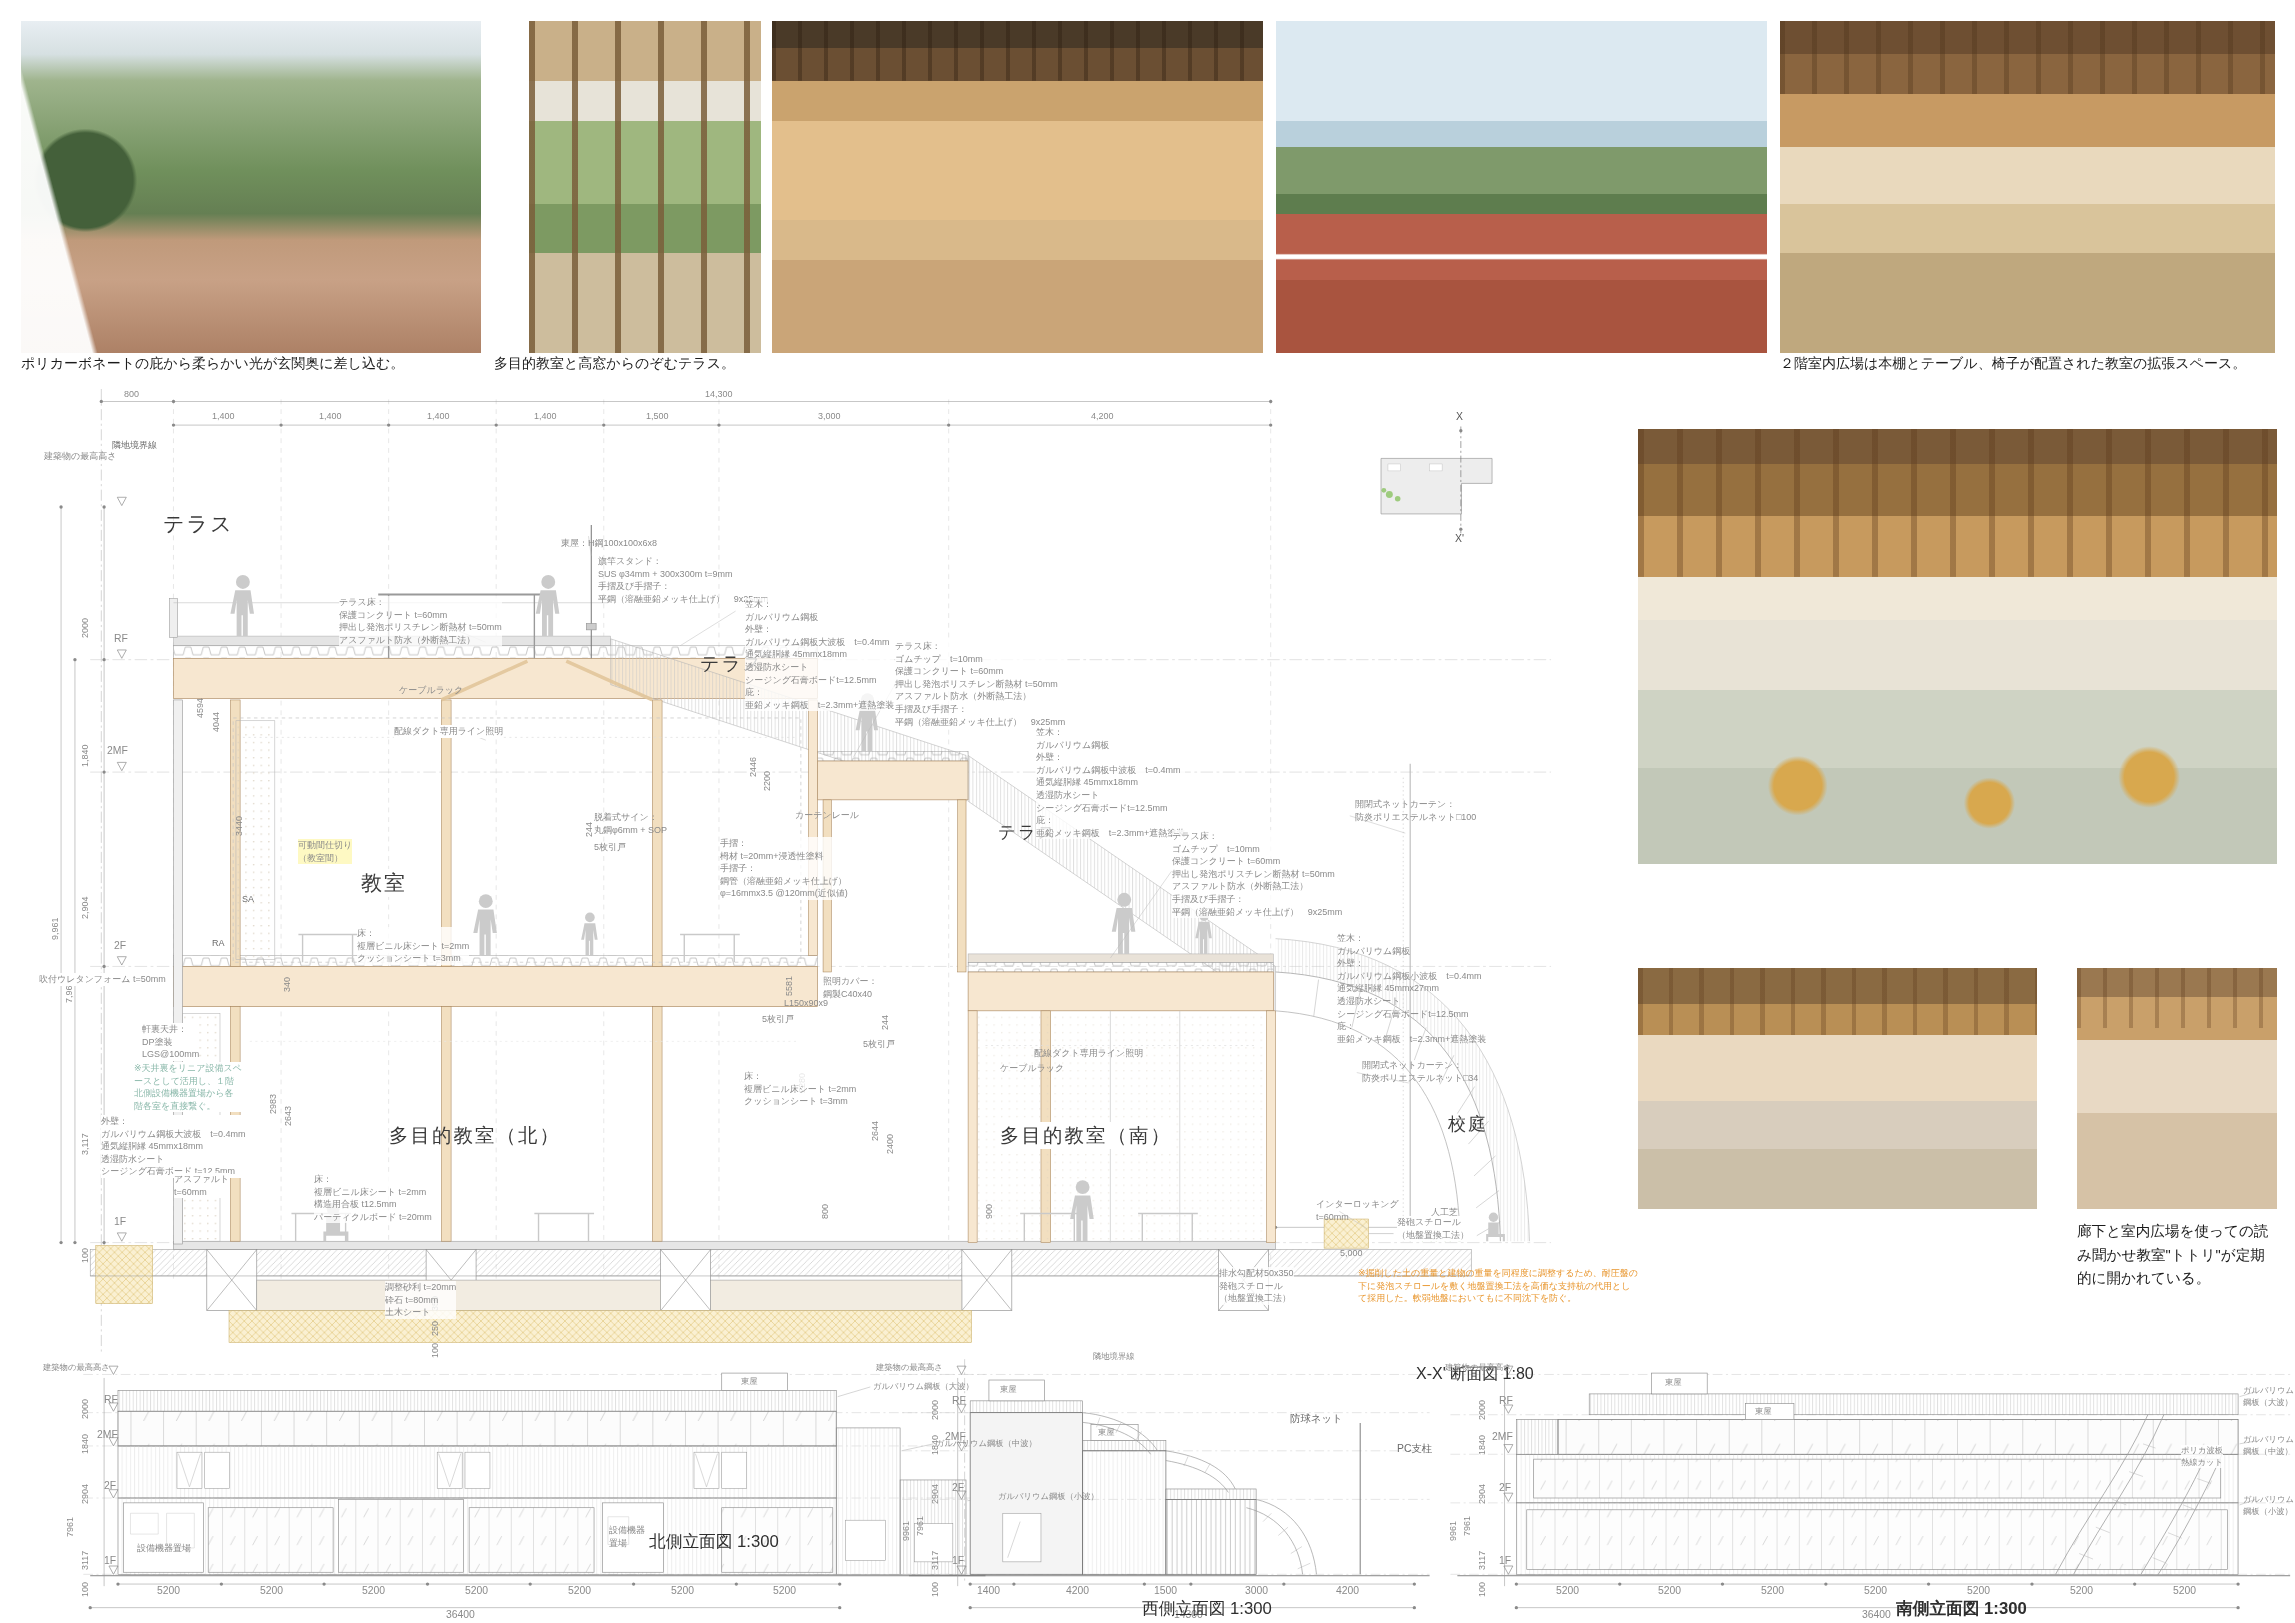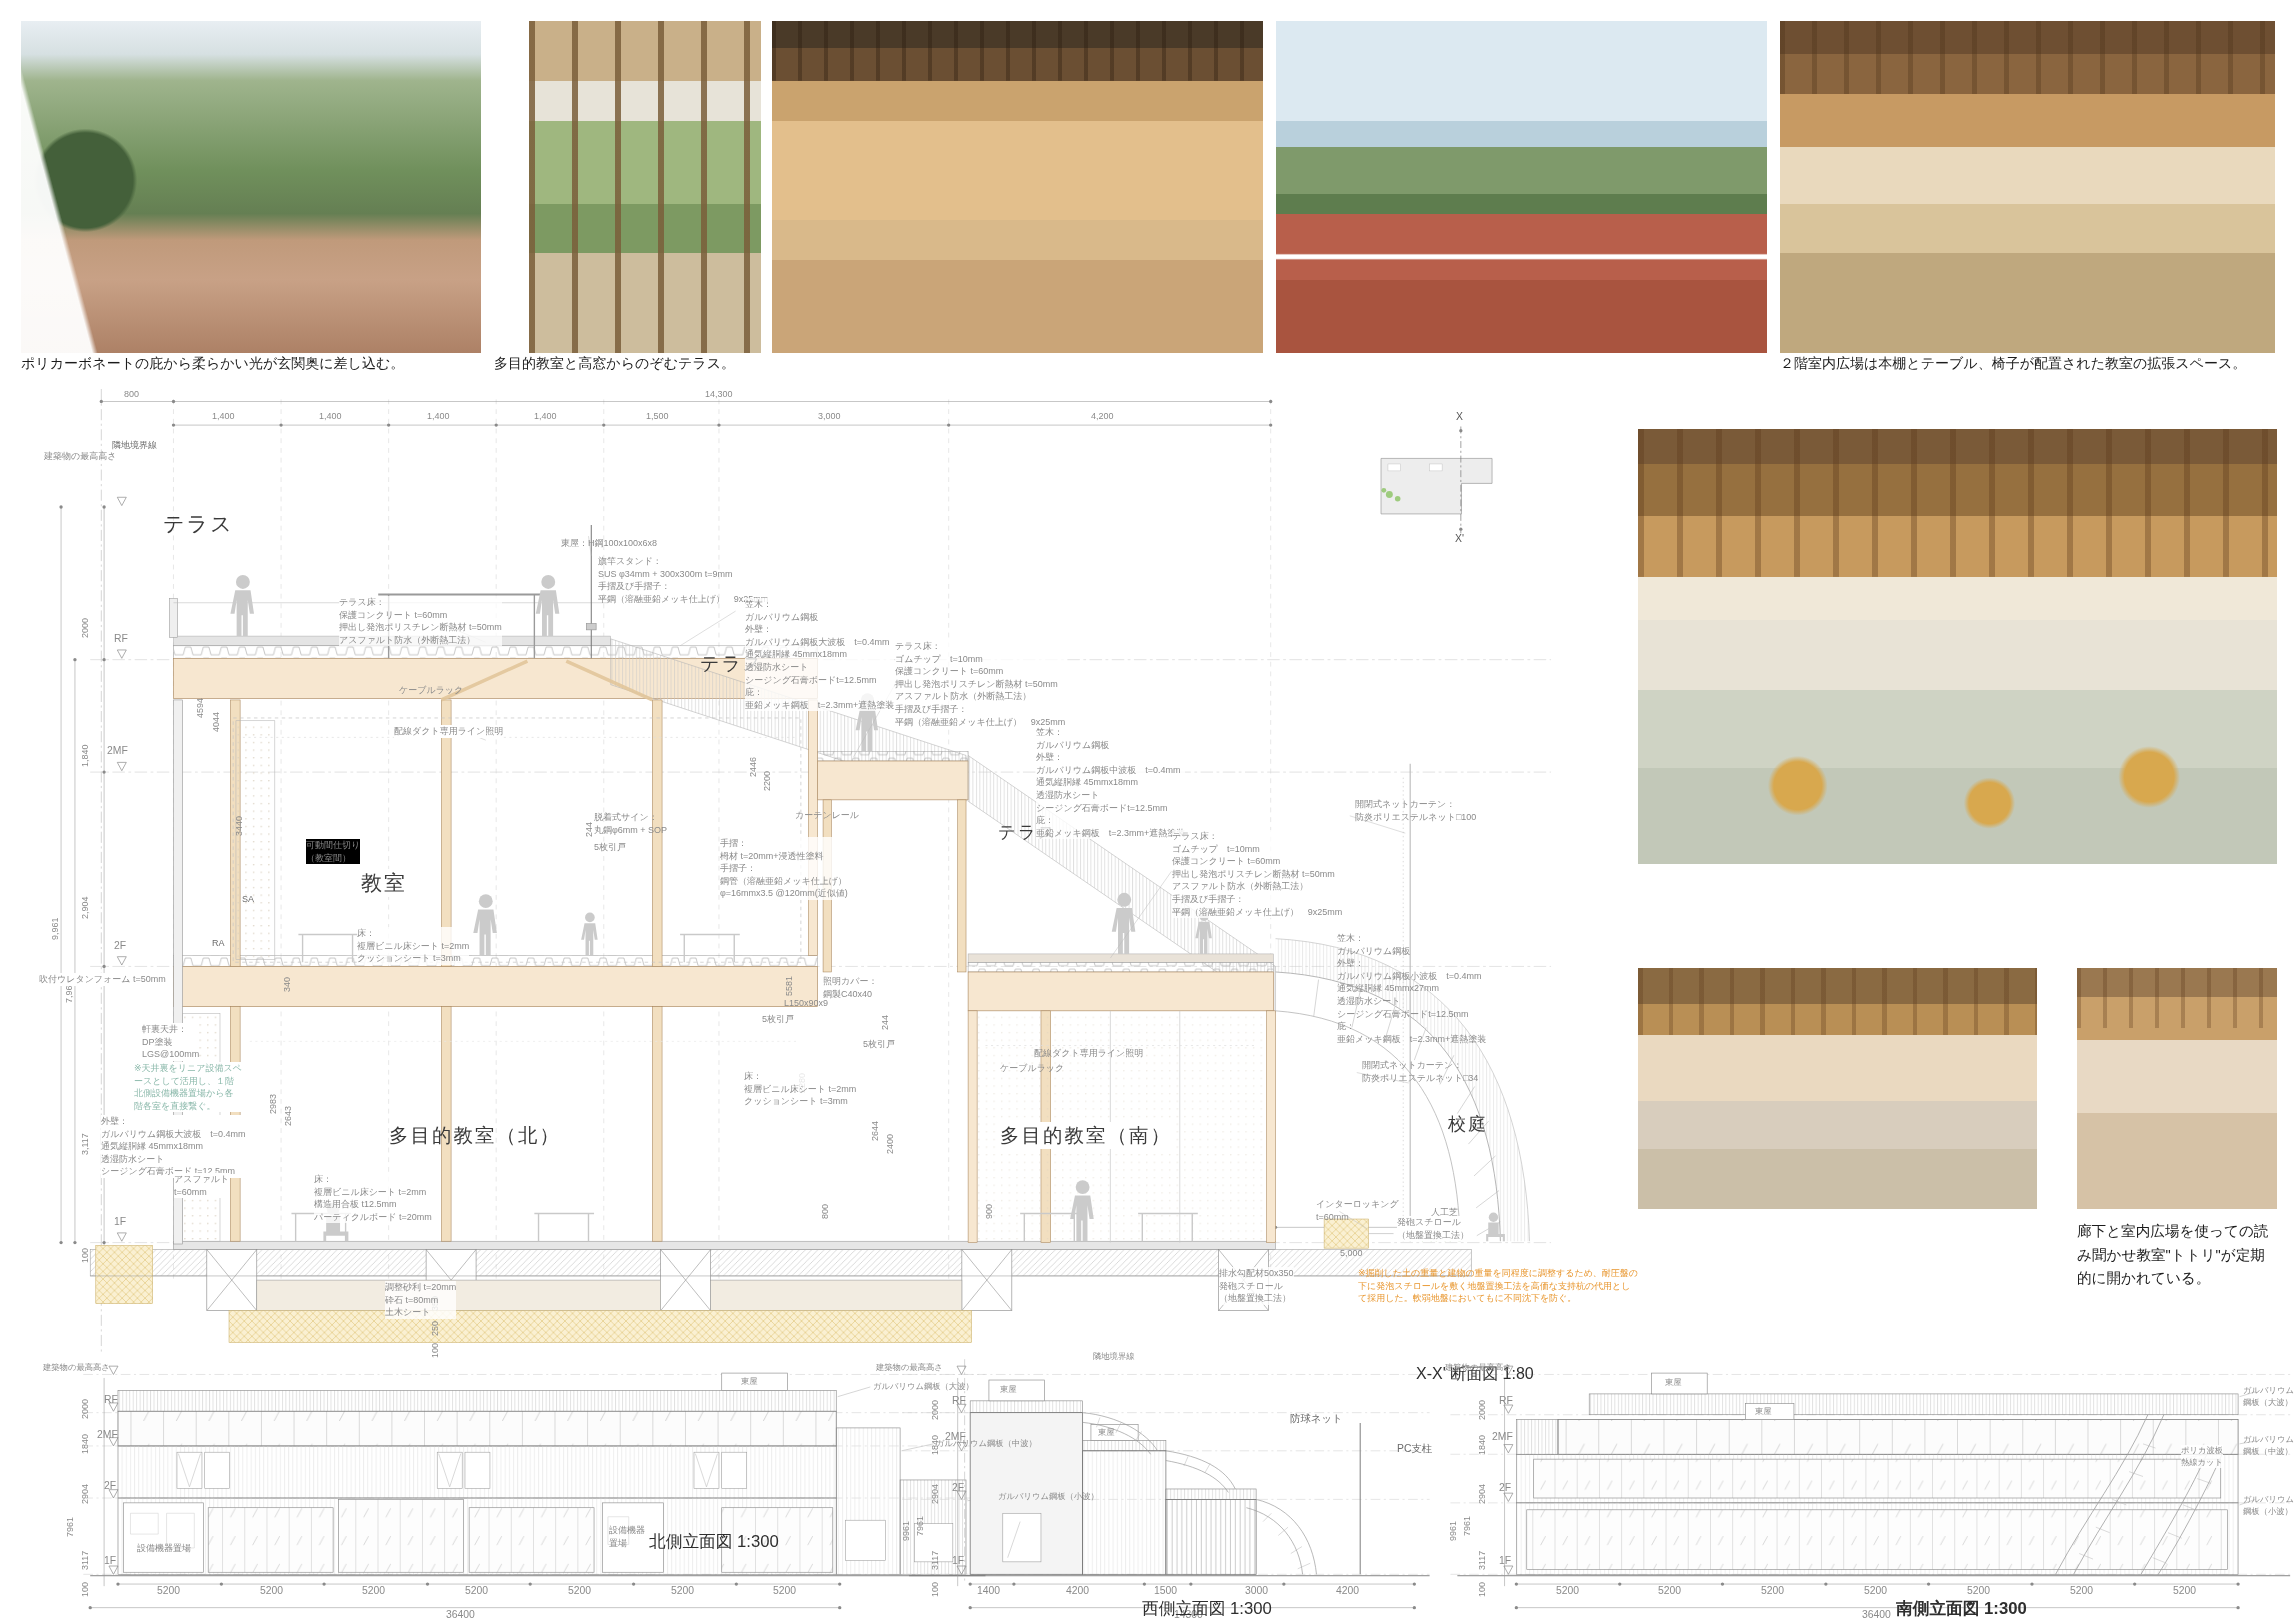--- a/index.html
+++ b/index.html
@@ -519,21 +519,21 @@
 丸鋼φ6mm + SOP</span>
   <span class="lbl" style="left:594px;top:841px;">5枚引戸</span>
   <span class="lbl" style="left:762px;top:1013px;">5枚引戸</span>
   <span class="lbl" style="left:863px;top:1038px;">5枚引戸</span>
   <span class="lbl" style="left:795px;top:809px;">カーテンレール</span>
   <span class="lbl" style="left:720px;top:837px;background:rgba(255,255,255,.8);">手摺：
 栂材 t=20mm+浸透性塗料
 手摺子：
 鋼管（溶融亜鉛メッキ仕上げ）
 φ=16mmx3.5 @120mm(近似値)</span>
-  <span class="lbl" style="left:306px;top:839px;background:#000000;">可動間仕切り
+  <span class="lbl" style="left:298px;top:839px;background:#fef9c3;">可動間仕切り
 （教室間）</span>
   <span class="lbl dark" style="left:242px;top:893px;">SA</span>
   <span class="lbl dark" style="left:212px;top:937px;">RA</span>
   <span class="lbl" style="left:357px;top:927px;background:rgba(255,255,255,.8);">床：
 複層ビニル床シート t=2mm
 クッションシート t=3mm</span>
   <span class="lbl" style="left:744px;top:1070px;background:rgba(255,255,255,.8);">床：
 複層ビニル床シート t=2mm
 クッションシート t=3mm</span>
   <span class="lbl" style="left:314px;top:1173px;background:rgba(255,255,255,.8);">床：

